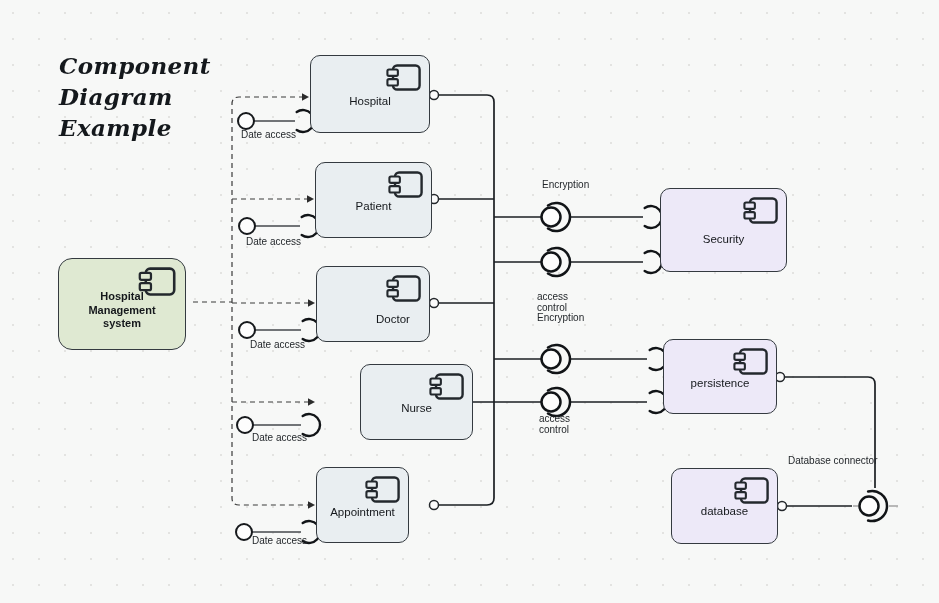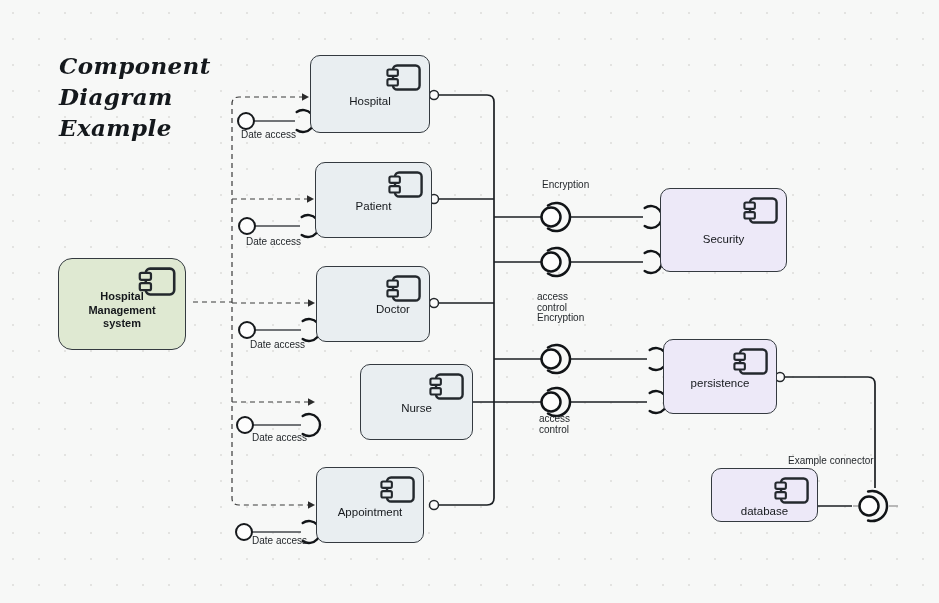--- a/index.html
+++ b/index.html
@@ -178,33 +178,33 @@
     </svg>
     <div class="cmp-label" style="top:37px;">Patient</div>
   </div>
 
   <div class="cmp-box r10" style="left: 316px; top: 266px; width: 114px; height: 76px; --fill: #e9eef1;">
     <svg class="cmp-icon" viewBox="0 0 46 36" width="37" height="29">
       <rect class="icon-body" x="10" y="3" width="33" height="30" rx="5"></rect>
       <rect class="tab" x="3" y="8" width="13" height="8" rx="2"></rect>
       <rect class="tab" x="3" y="20" width="13" height="8" rx="2"></rect>
     </svg>
-    <div class="cmp-label" style="top:36px;margin-left:40px;">Doctor</div>
+    <div class="cmp-label" style="top:46px;margin-left:40px;">Doctor</div>
   </div>
 
   <div class="cmp-box r10" style="left: 316px; top: 364px; width: 113px; height: 76px; margin-left: 44px; --fill: #e9eef1;">
     <svg class="cmp-icon" viewBox="0 0 46 36" width="37" height="29">
       <rect class="icon-body" x="10" y="3" width="33" height="30" rx="5"></rect>
       <rect class="tab" x="3" y="8" width="13" height="8" rx="2"></rect>
       <rect class="tab" x="3" y="20" width="13" height="8" rx="2"></rect>
     </svg>
     <div class="cmp-label" style="top:37px;">Nurse</div>
   </div>
 
-  <div class="cmp-box r10" style="left: 316px; top: 467px; width: 108px; height: 76px; --fill: #e9eef1;">
+  <div class="cmp-box r10" style="left: 316px; top: 467px; width: 93px; height: 76px; --fill: #e9eef1;">
     <svg class="cmp-icon" viewBox="0 0 46 36" width="37" height="29">
       <rect class="icon-body" x="10" y="3" width="33" height="30" rx="5"></rect>
       <rect class="tab" x="3" y="8" width="13" height="8" rx="2"></rect>
       <rect class="tab" x="3" y="20" width="13" height="8" rx="2"></rect>
     </svg>
     <div class="cmp-label" style="top:38px;">Appointment</div>
   </div>
 
   <div class="cmp-box r10" style="left: 663px; top: 339px; width: 114px; height: 75px; --fill: #ede9f8;">
     <svg class="cmp-icon" viewBox="0 0 46 36" width="37" height="29">
@@ -217,21 +217,21 @@
 
   <div class="cmp-box r10" style="left: 660px; top: 188px; width: 127px; height: 84px; --fill: #ede9f8;">
     <svg class="cmp-icon" viewBox="0 0 46 36" width="37" height="29">
       <rect class="icon-body" x="10" y="3" width="33" height="30" rx="5"></rect>
       <rect class="tab" x="3" y="8" width="13" height="8" rx="2"></rect>
       <rect class="tab" x="3" y="20" width="13" height="8" rx="2"></rect>
     </svg>
     <div class="cmp-label" style="top:44px;">Security</div>
   </div>
 
-  <div class="cmp-box r10" style="left: 671px; top: 468px; width: 107px; height: 54px; margin-left: 40px; --fill: #ede9f8;">
+  <div class="cmp-box r10" style="left: 671px; top: 468px; width: 107px; height: 76px; --fill: #ede9f8;">
     <svg class="cmp-icon" viewBox="0 0 46 36" width="37" height="29">
       <rect class="icon-body" x="10" y="3" width="33" height="30" rx="5"></rect>
       <rect class="tab" x="3" y="8" width="13" height="8" rx="2"></rect>
       <rect class="tab" x="3" y="20" width="13" height="8" rx="2"></rect>
     </svg>
     <div class="cmp-label" style="top:36px;">database</div>
   </div>
 
   <div class="small-label" style="left:241px;top:130px;">Date access</div>
   <div class="small-label" style="left:246px;top:237px;">Date access</div>
@@ -245,15 +245,15 @@
     <div>access</div>
     <div>control</div>
     <div>Encryption</div>
   </div>
 
   <div class="small-label" style="left:539px;top:414px;">
     <div>access</div>
     <div>control</div>
   </div>
 
-  <div class="small-label" style="left:788px;top:456px;">Example connector</div>
+  <div class="small-label" style="left:788px;top:456px;">Database connector</div>
 
 </div>
 
 </body></html>

